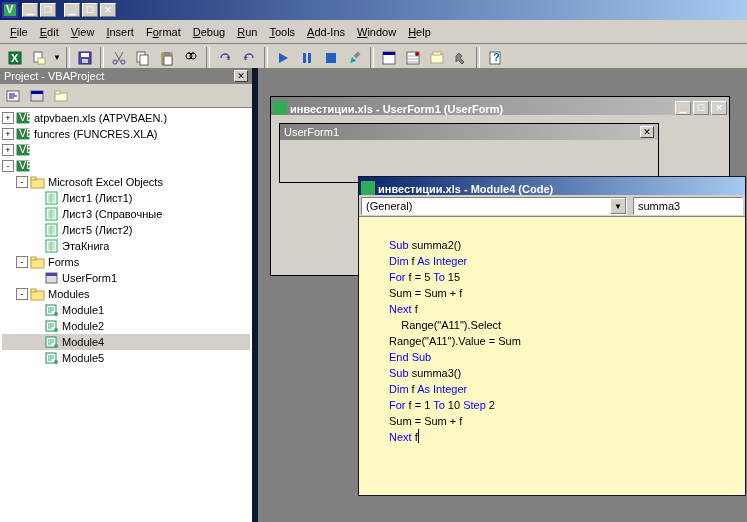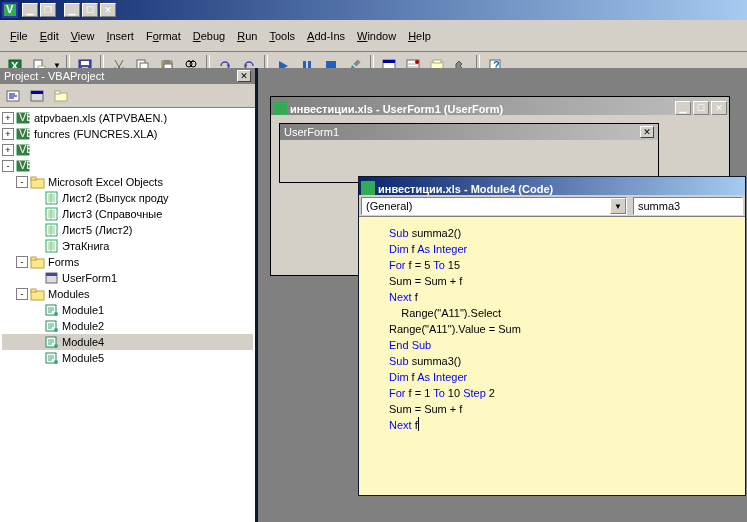--- a/index.html
+++ b/index.html
@@ -2,30 +2,30 @@
 <html><head>
 <meta charset="utf-8">
 <style>
 *{margin:0;padding:0;box-sizing:border-box;font-family:Tahoma,sans-serif;font-size:11px;-webkit-user-select:none;user-select:none}
 body{background:#d4d0c8;width:747px;height:522px;overflow:hidden;position:relative}
 .titlebar{background:linear-gradient(to right,#0a246a,#a6caf0);height:20px;display:flex;align-items:center;padding:0 2px;color:#fff}
 .titlebar .appicon{width:16px;height:16px;background:#33a;margin-right:4px;display:flex;align-items:center;justify-content:center;font-size:9px;font-weight:bold}
 .titlebar .title{flex:1;font-weight:bold}
 .winbtns{display:flex;gap:2px}
 .winbtn{width:16px;height:14px;background:#d4d0c8;border:1px solid;border-color:#fff #808080 #808080 #fff;display:flex;align-items:center;justify-content:center;font-size:9px;font-family:Arial;cursor:pointer}
-.menubar{background:#d4d0c8;height:32px;display:flex;align-items:center;padding:0 4px;border-bottom:1px solid #808080}
+.menubar{background:#d4d0c8;height:24px;display:flex;align-items:center;padding:0 4px;border-bottom:1px solid #808080}
 .menuitem{padding:2px 6px;cursor:pointer}
 .menuitem .u{text-decoration:underline}
 .toolbar{background:#d4d0c8;height:28px;display:flex;align-items:center;padding:2px 4px;gap:2px;border-bottom:1px solid #808080}
 .tbtn{width:22px;height:22px;display:flex;align-items:center;justify-content:center;cursor:pointer;border:1px solid transparent}
 .tdrop{width:10px;display:flex;align-items:center;justify-content:center;font-size:8px}
 .tsep{width:4px;height:22px;border-left:1px solid #808080;border-right:1px solid #fff;margin:0 2px}
 .panelhdr{background:#808080;color:#fff;height:16px;display:flex;align-items:center;padding:0 4px;font-size:11px}
 .panelhdr .x{margin-left:auto;width:14px;height:12px;background:#d4d0c8;border:1px solid;border-color:#fff #404040 #404040 #fff;color:#000;display:flex;align-items:center;justify-content:center;font-size:9px;cursor:pointer}
-.projpane{position:absolute;left:0;top:68px;width:258px;height:454px;background:#fff;border-right:3px solid #0f172a}
+.projpane{position:absolute;left:0;top:68px;width:258px;height:454px;background:#fff;border-right:6px solid #0f172a}
 .projtb{background:#d4d0c8;height:24px;display:flex;align-items:center;padding:2px;gap:2px;border-bottom:1px solid #808080}
 .tree{padding:2px;font-size:11px;color:#000;overflow:hidden}
 .node{display:flex;align-items:center;height:16px;white-space:nowrap}
 .exp{width:12px;height:12px;border:1px solid #808080;display:flex;align-items:center;justify-content:center;font-size:9px;line-height:1;margin-right:2px;cursor:pointer;background:#fff}
 .exp.none{border:none;background:transparent}
 .nicon{width:16px;height:14px;margin-right:2px;display:inline-flex;align-items:center;justify-content:center}
 .node.sel{background:#d4d0c8}
 .nlabel.bold{font-weight:normal}
 .ind1{padding-left:14px}.ind2{padding-left:28px}
 .mdiarea{position:absolute;left:258px;top:68px;right:0;bottom:0;background:#808080;overflow:hidden}
@@ -35,21 +35,21 @@
 .childtitle .cicon{width:14px;height:14px;margin-right:3px}
 .childtitle .t{flex:1;font-weight:bold;font-size:11px;overflow:hidden;white-space:nowrap}
 .designarea{background:#d4d0c8;padding:4px;background-image:radial-gradient(circle,#808080 0.5px,transparent 0.5px);background-size:8px 8px;background-position:2px 2px}
 .userformbox{background:#d4d0c8;border:1px solid #000;margin:4px}
 .ufhdr{background:linear-gradient(to right,#808080,#c0c0c0);height:16px;display:flex;align-items:center;padding:0 4px;color:#fff;font-size:11px}
 .ufhdr .ux{margin-left:auto;width:14px;height:12px;background:#d4d0c8;border:1px solid;border-color:#fff #404040 #404040 #fff;color:#000;display:flex;align-items:center;justify-content:center;font-size:9px}
 .codewin{position:absolute;background:#fef9c3;border:1px solid #0f172a}
 .codehdr{display:flex;background:#d4d0c8;border-bottom:1px solid #808080;height:22px;padding:2px}
 .combo{flex:1;background:#fff;border:1px solid;border-color:#808080 #fff #fff #808080;height:18px;display:flex;align-items:center;padding:0 4px;position:relative}
 .combo .dd{position:absolute;right:0;top:0;width:16px;height:16px;background:#d4d0c8;border:1px solid;border-color:#fff #808080 #808080 #fff;display:flex;align-items:center;justify-content:center;font-size:8px;cursor:pointer}
-.codepane{font-family:'Courier New',monospace;font-size:13px;padding:8px 4px 4px 30px;line-height:16px;white-space:pre;overflow:hidden}
+.codepane{font-family:'Courier New',monospace;font-size:13px;padding:20px 4px 4px 30px;line-height:16px;white-space:pre;overflow:hidden}
 .kw{color:#0000ff}
 .cursor-blink{display:inline-block;width:1px;height:14px;background:#000;vertical-align:text-bottom;animation:blink 1s step-end infinite}
 @keyframes blink{50%{opacity:0}}
 svg{display:block}
 </style>
 </head>
 <body>
 
 <div class="titlebar">
   <span class="appicon">
@@ -275,21 +275,21 @@
         <span class="nlabel">Microsoft Excel Objects</span>
       </div>
       <div class="node ind2">
         <span class="exp none"></span>
         <span class="nicon">
           <svg width="16" height="14">
             <rect x="2" y="1" width="11" height="12" fill="#fff" stroke="#2a6"></rect>
             <path d="M4 4h7M4 6h7M4 8h7M4 10h7M7 2v11" stroke="#8c8"></path>
           </svg>
         </span>
-        <span class="nlabel">Лист2 (Выпуск проду</span>
+        <span class="nlabel">Лист1 (Лист1)</span>
       </div>
       <div class="node ind2">
         <span class="exp none"></span>
         <span class="nicon">
           <svg width="16" height="14">
             <rect x="2" y="1" width="11" height="12" fill="#fff" stroke="#2a6"></rect>
             <path d="M4 4h7M4 6h7M4 8h7M4 10h7M7 2v11" stroke="#8c8"></path>
           </svg>
         </span>
         <span class="nlabel">Лист3 (Справочные </span>

